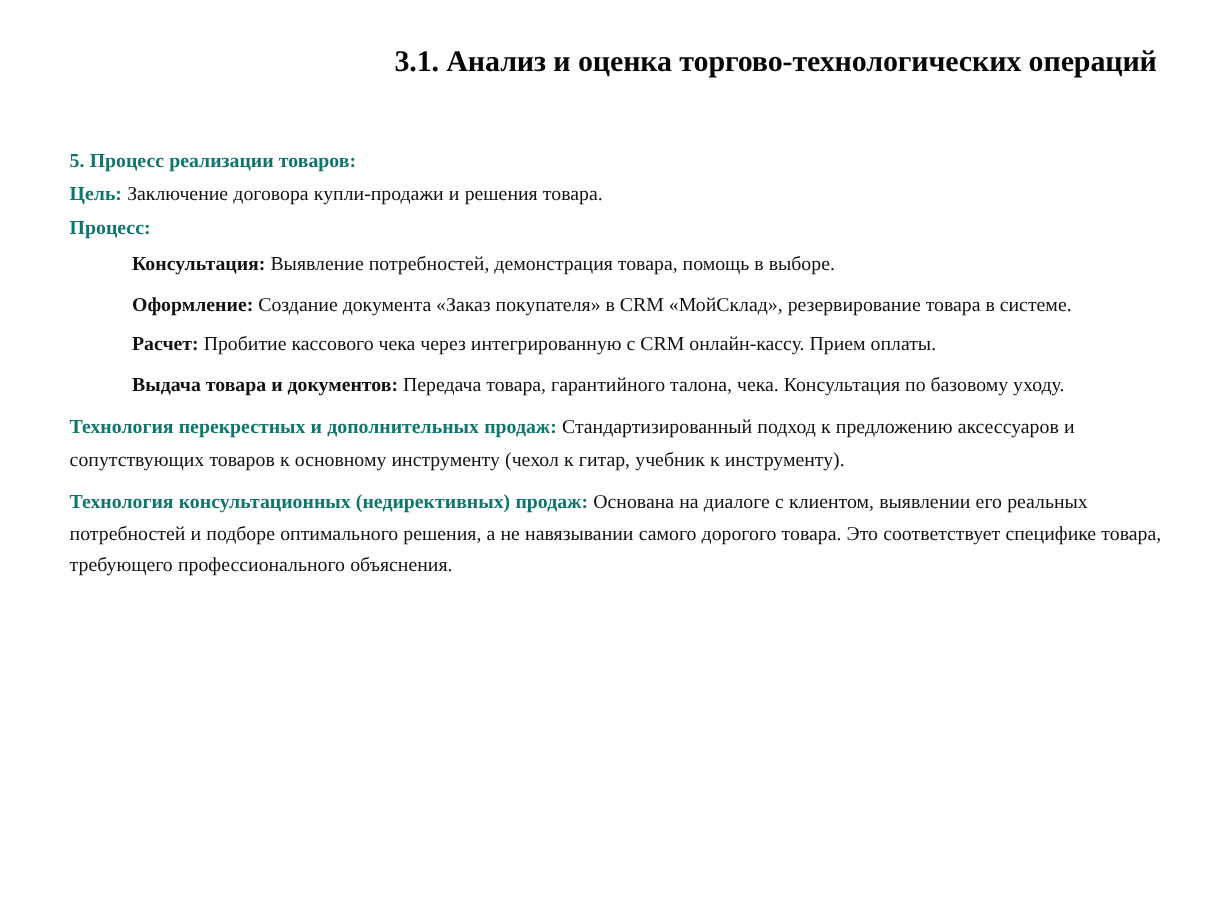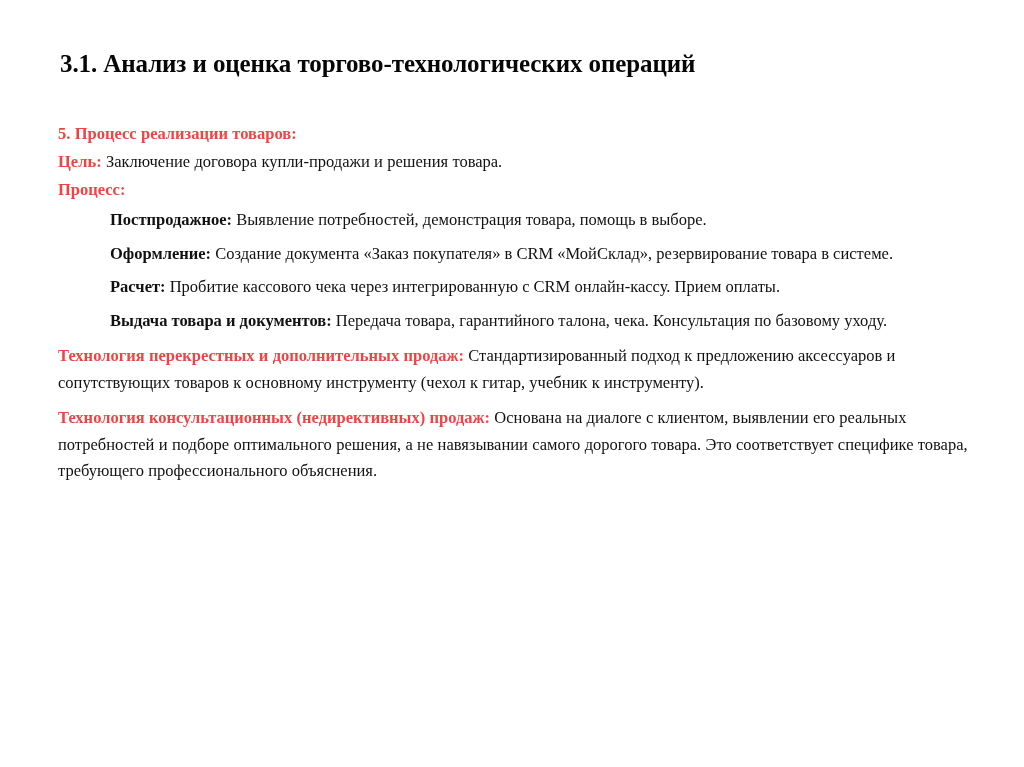--- a/index.html
+++ b/index.html
@@ -21,24 +21,24 @@
     position: relative;
     width: 1024px;
     height: 767px;
     background: #ffffff;
     box-sizing: border-box;
   }
 
   
   .slide-title {
     position: absolute;
-    top: 32px;
+    top: 20px;
     left: 60px;
     width: 904px;
-    text-align: left;
+    text-align: right;
     font-size: 25px;
     font-weight: bold;
     line-height: 1.2;
     letter-spacing: -0.1px;
     color: #060606;
   }
 
   
   .body-block {
     position: absolute;
@@ -56,21 +56,21 @@
     word-spacing: 0.2px;
   }
 
   .para.tight {
     line-height: 26.5px;
   }
 
   .para b,
   .para .lbl {
     font-weight: bold;
-    color: #ef4444;
+    color: #0f766e;
   }
 
   
   .gap-sm { height: 3px; }
 
   
   .process-list {
     margin: 0;
     padding: 0;
     list-style: none;
@@ -119,21 +119,21 @@
     </p>
 
     <p class="para">
       <b>Процесс:</b>
     </p>
 
     <div class="gap-sm"></div>
 
     <ul class="process-list">
       <li class="process-item">
-        <span class="lbl">Постпродажное:</span><span> Выявление потребностей, демонстрация товара, помощь в выборе.</span>
+        <span class="lbl">Консультация:</span><span> Выявление потребностей, демонстрация товара, помощь в выборе.</span>
       </li>
       <li class="process-item">
         <span class="lbl">Оформление:</span><span> Создание документа «Заказ покупателя» в CRM «МойСклад», резервирование товара в системе.</span>
       </li>
       <li class="process-item">
         <span class="lbl">Расчет:</span><span> Пробитие кассового чека через интегрированную с CRM онлайн-кассу. Прием оплаты.</span>
       </li>
       <li class="process-item">
         <span class="lbl">Выдача товара и документов:</span><span> Передача товара, гарантийного талона, чека. Консультация по базовому уходу.</span>
       </li>

